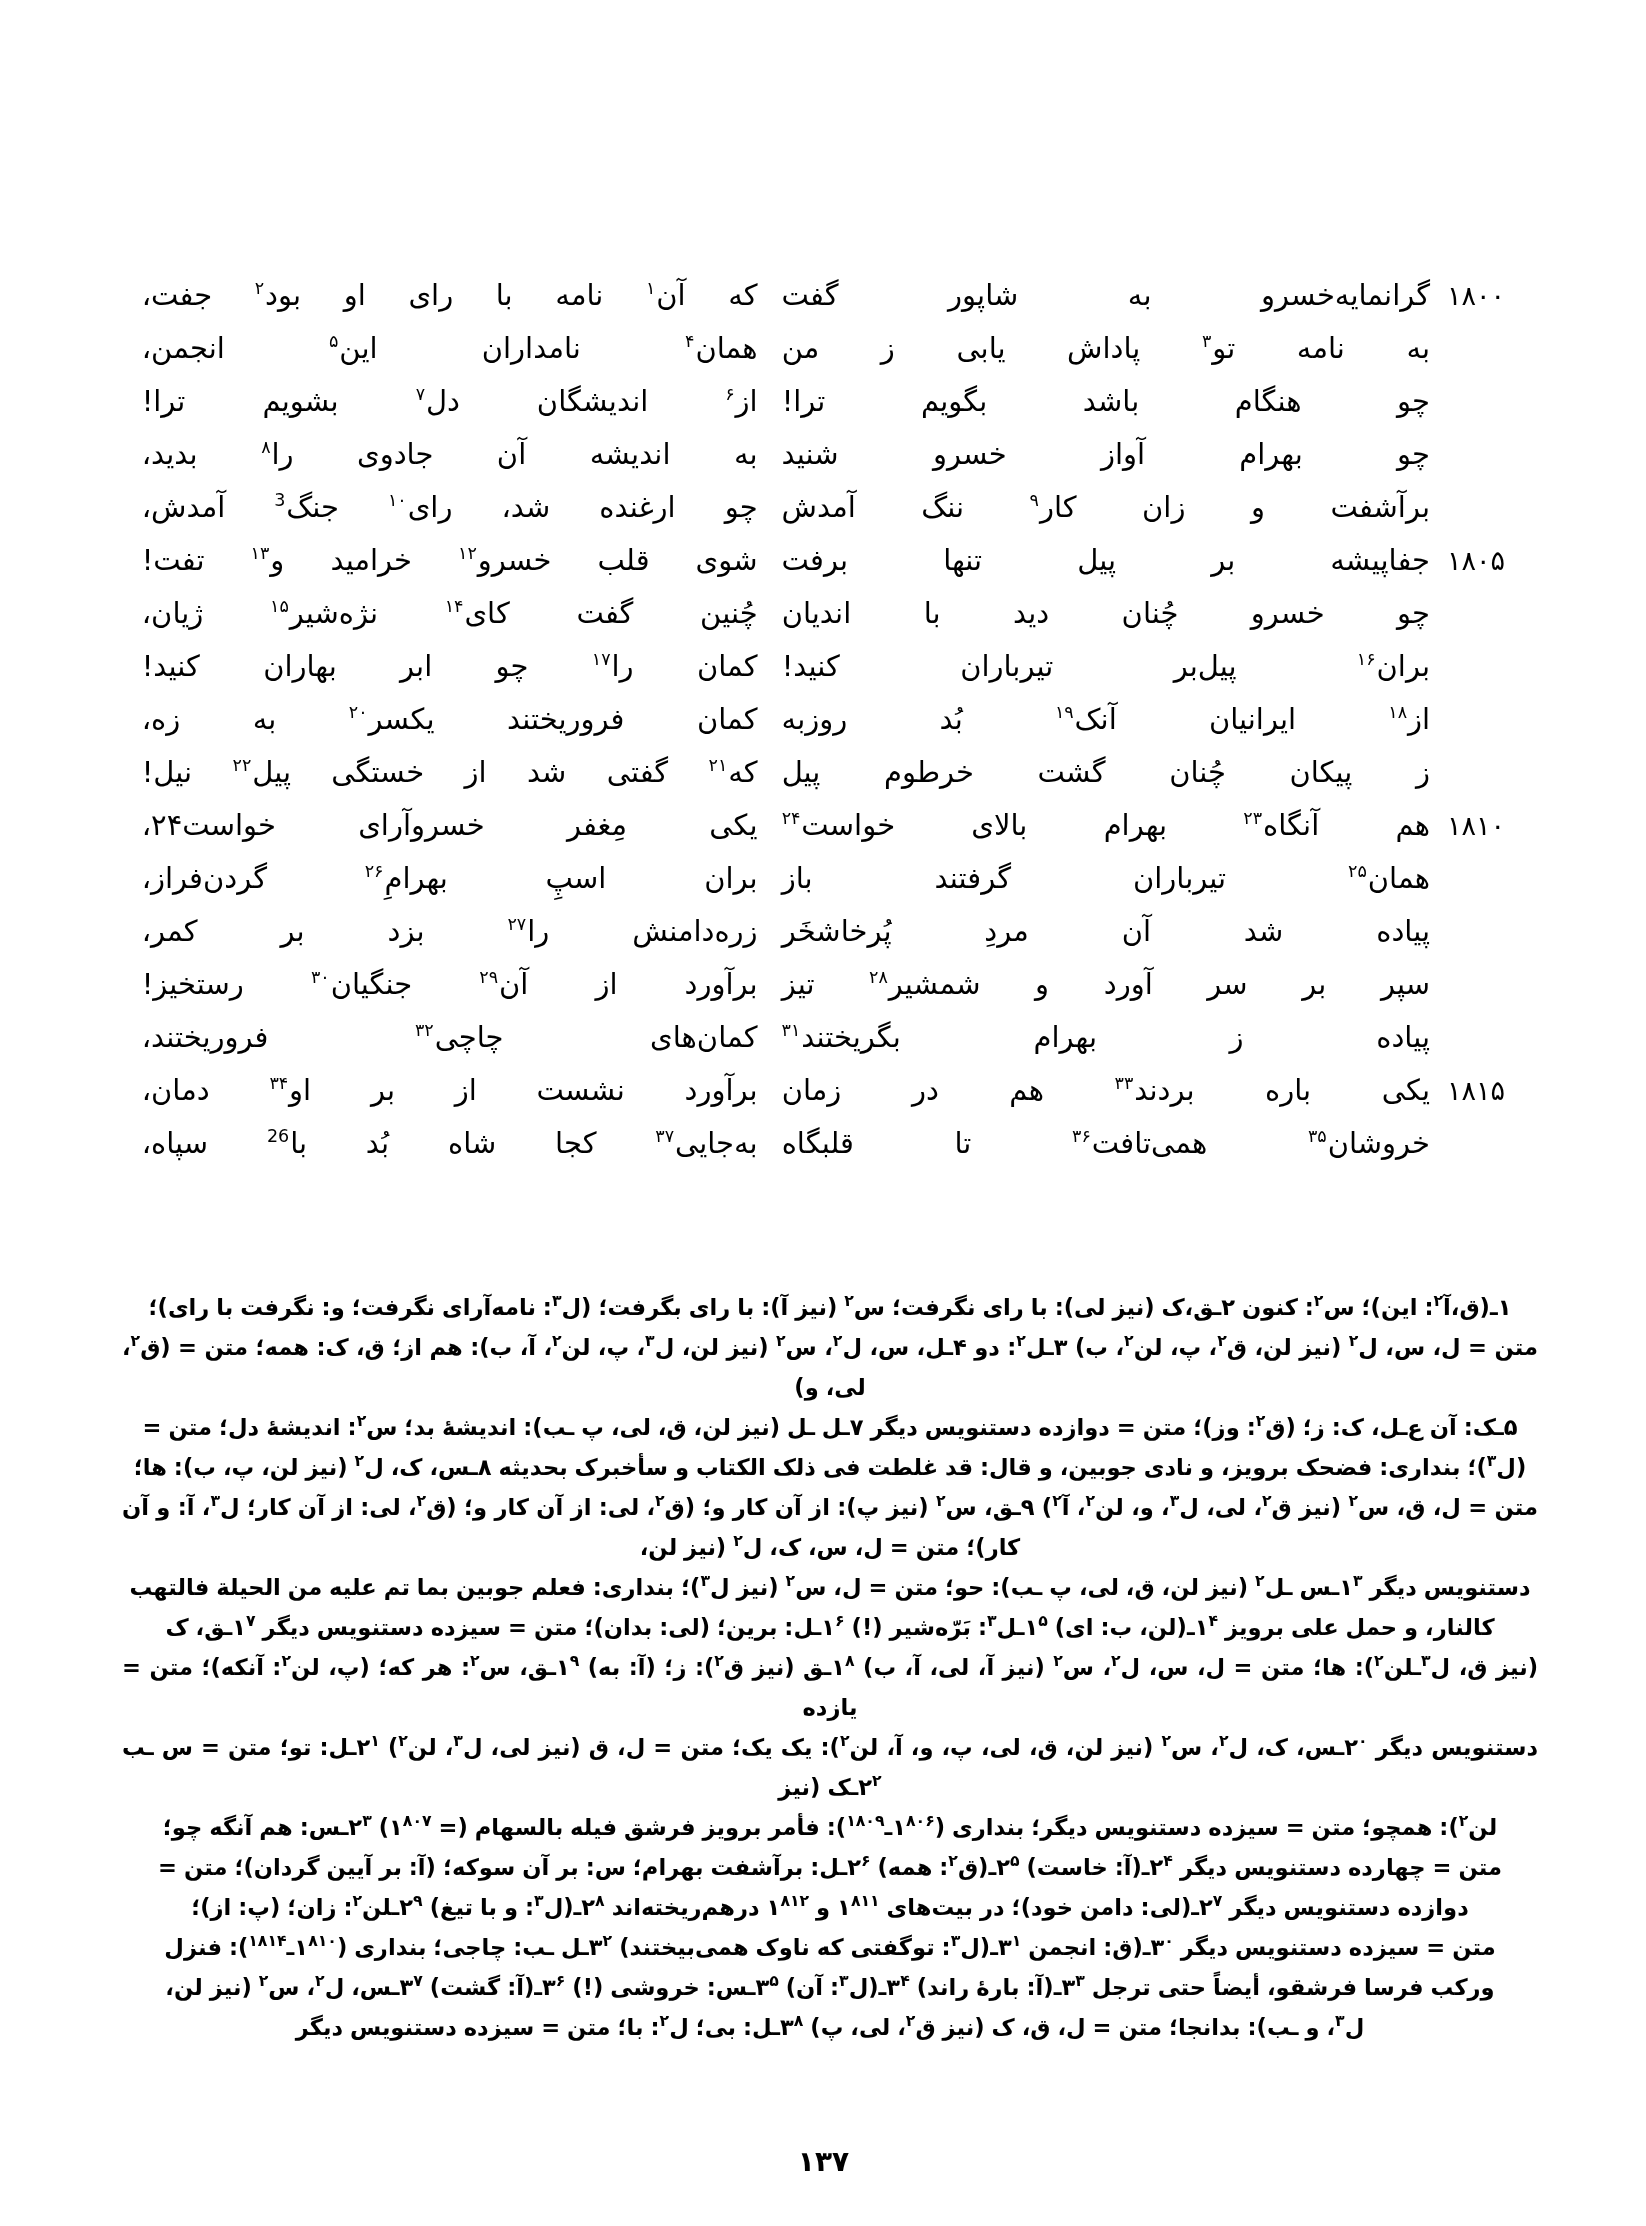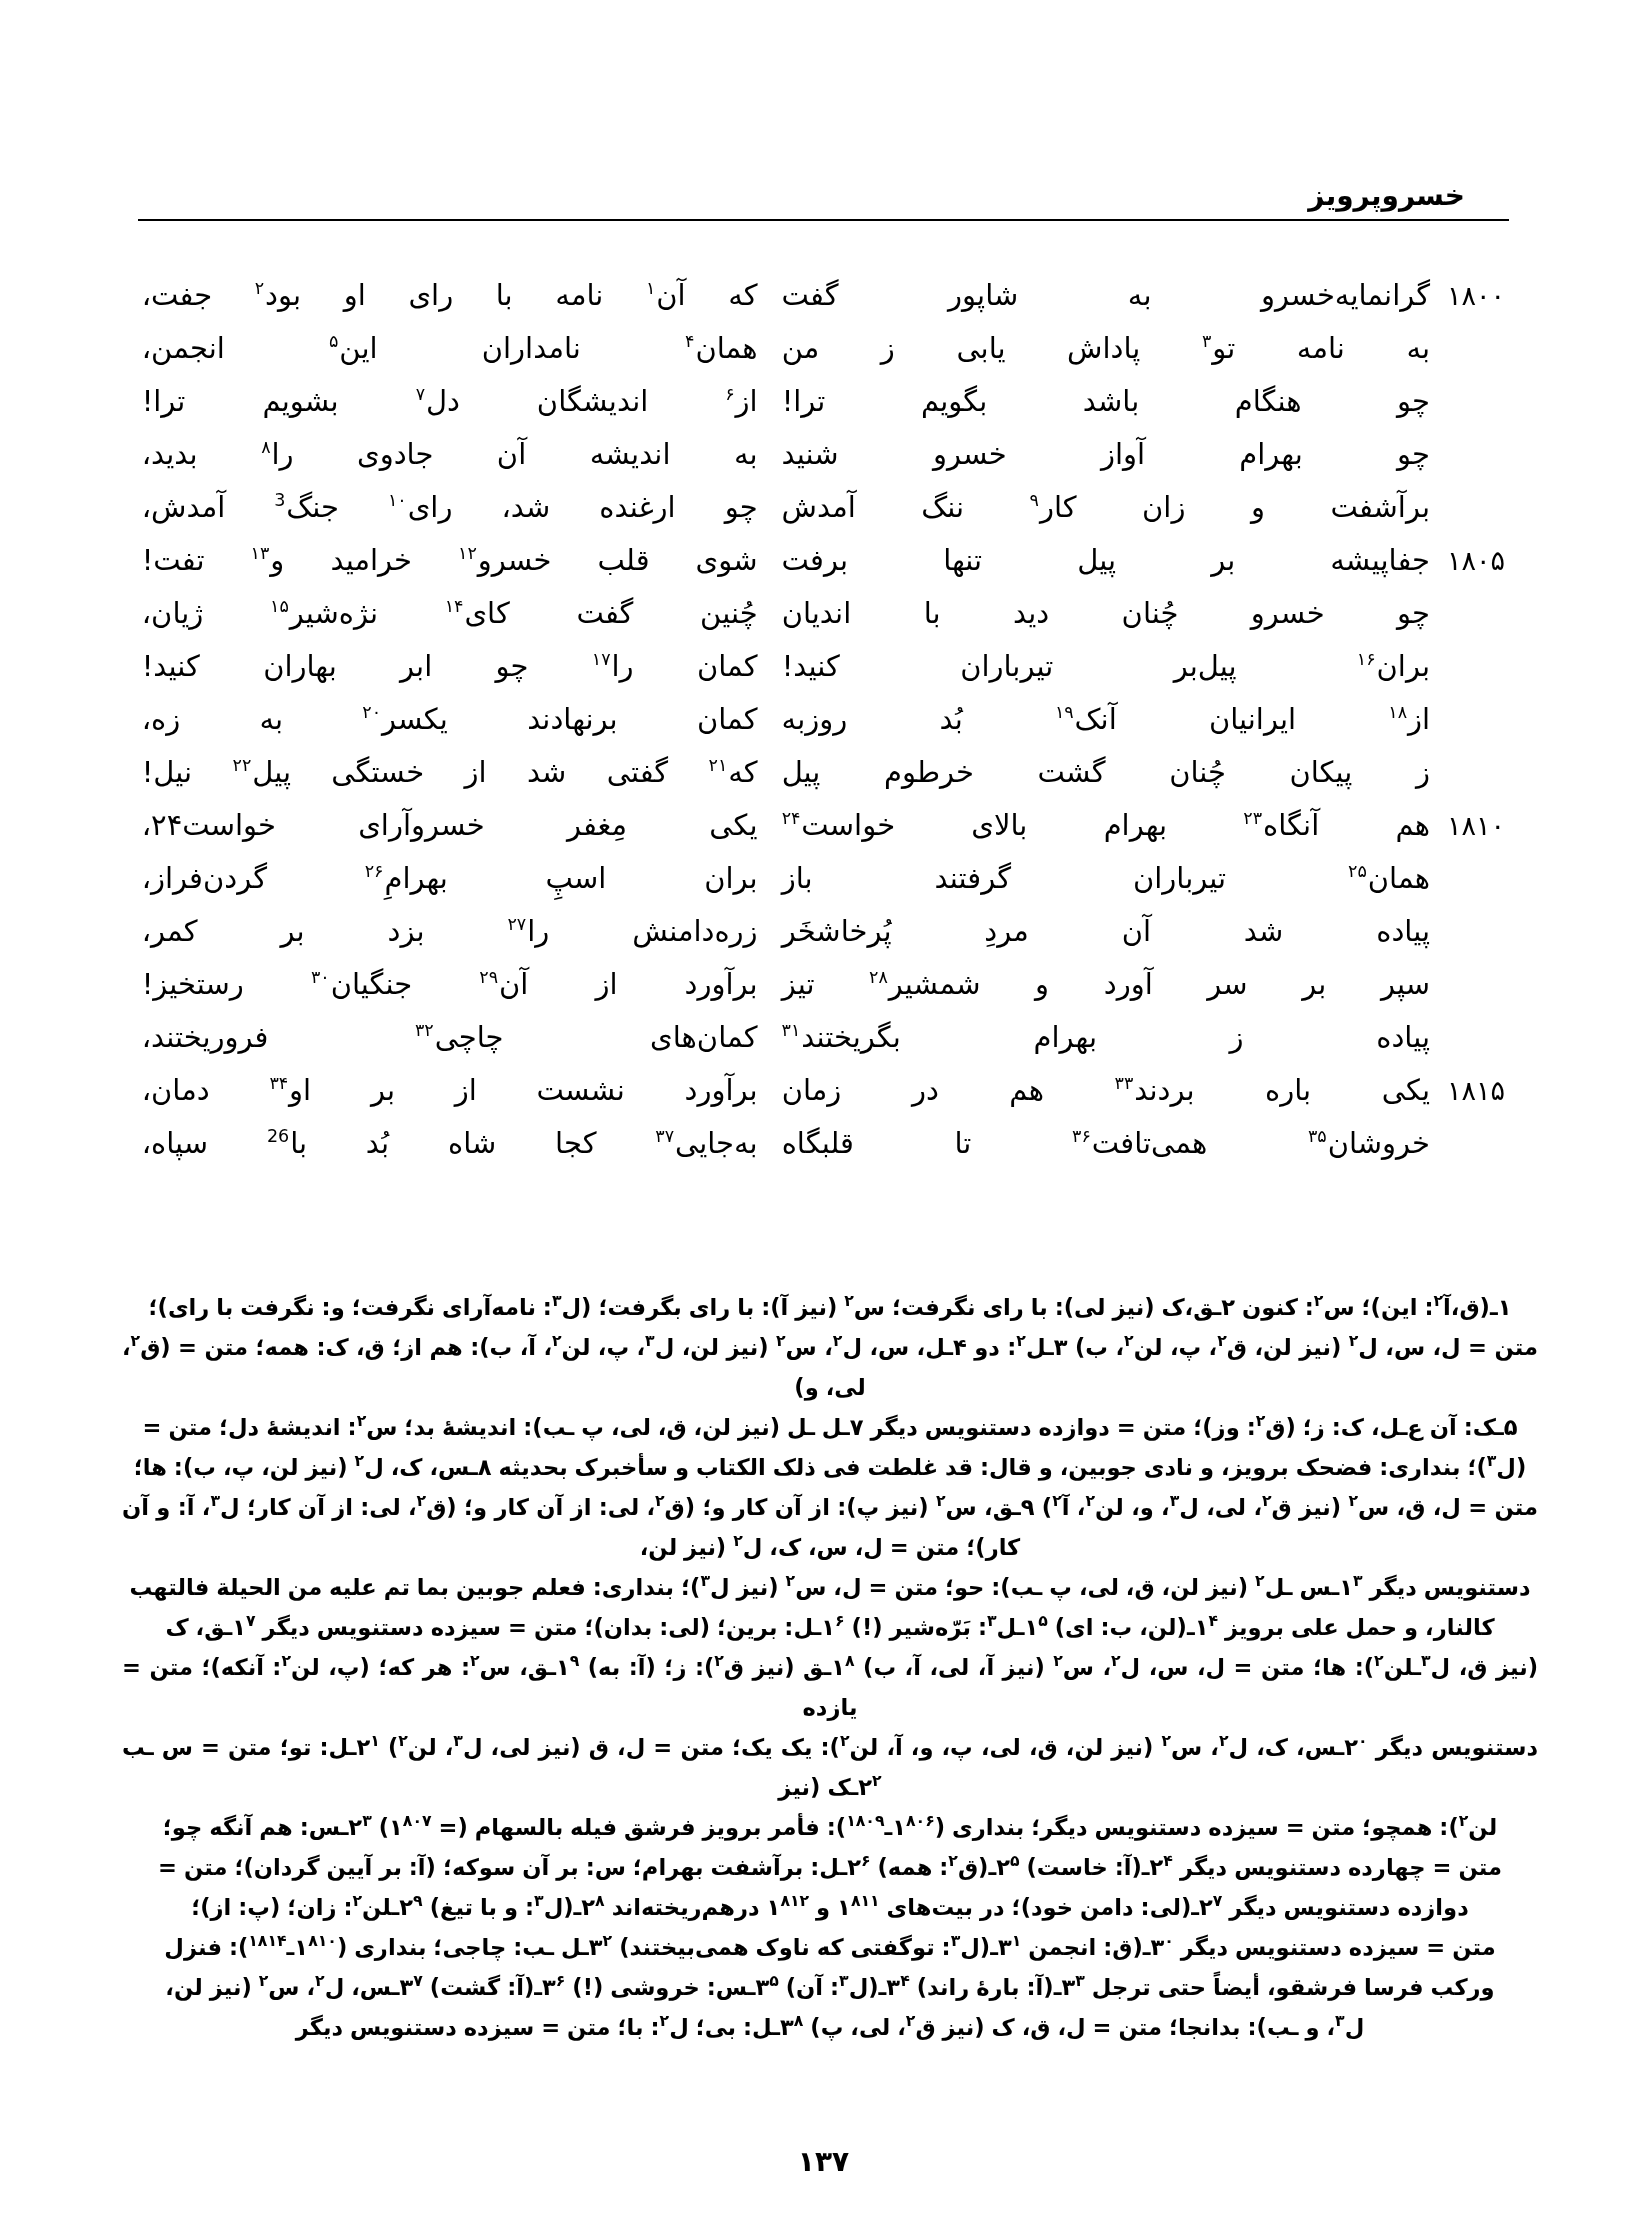--- a/index.html
+++ b/index.html
@@ -131,24 +131,20 @@
     text-align: center;
     font-size: 28px;
     font-weight: bold;
   }
 </style>
 </head>
 <body>
 
 <div class="page">
 
-  <div class="runhead-wrap">
-    <div class="runhead">خسروپرویز</div>
-    <div class="runhead-rule"></div>
-  </div>
 
   <div class="verse-block" id="verse-block">
       <div class="verse-row">
         <div class="num">۱۸۰۰</div>
         <div class="hemi hemi-right">
           <span class="w">گرانمایه‌خسرو</span> 
           <span class="w">به</span> 
           <span class="w">شاپور</span> 
           <span class="w">گفت</span>
         </div>
@@ -292,21 +288,21 @@
         <div class="num"></div>
         <div class="hemi hemi-right">
           <span class="w">از<sup class="fn">۱۸</sup></span> 
           <span class="w">ایرانیان</span> 
           <span class="w">آنک<sup class="fn">۱۹</sup></span> 
           <span class="w">بُد</span> 
           <span class="w">روزبه</span>
         </div>
         <div class="hemi hemi-left">
           <span class="w">کمان</span> 
-          <span class="w">برنهادند</span> 
+          <span class="w">فروریختند</span> 
           <span class="w">یکسر<sup class="fn">۲۰</sup></span> 
           <span class="w">به</span> 
           <span class="w">زه،</span>
         </div>
       </div>
       <div class="verse-row">
         <div class="num"></div>
         <div class="hemi hemi-right">
           <span class="w">ز</span> 
           <span class="w">پیکان</span> 

